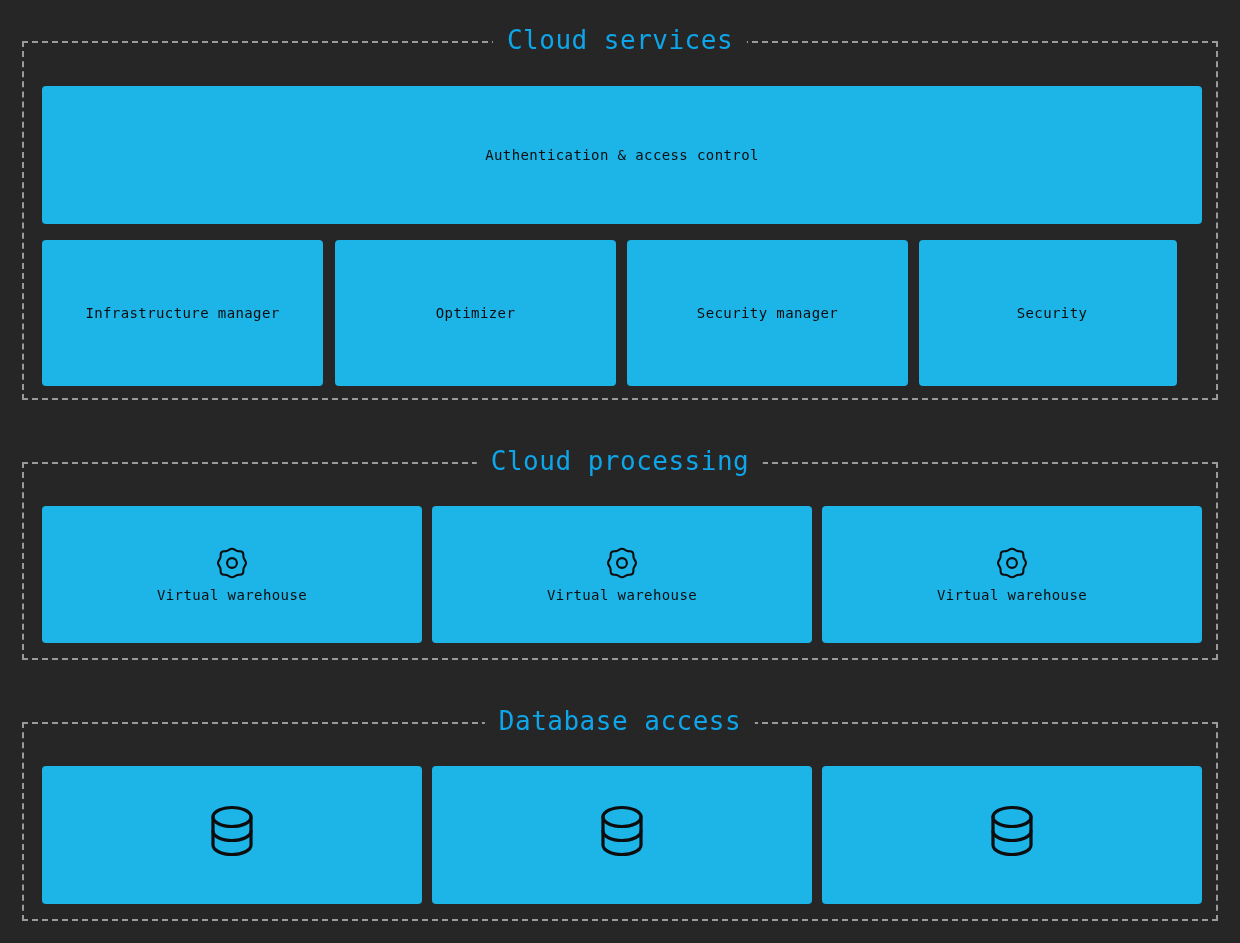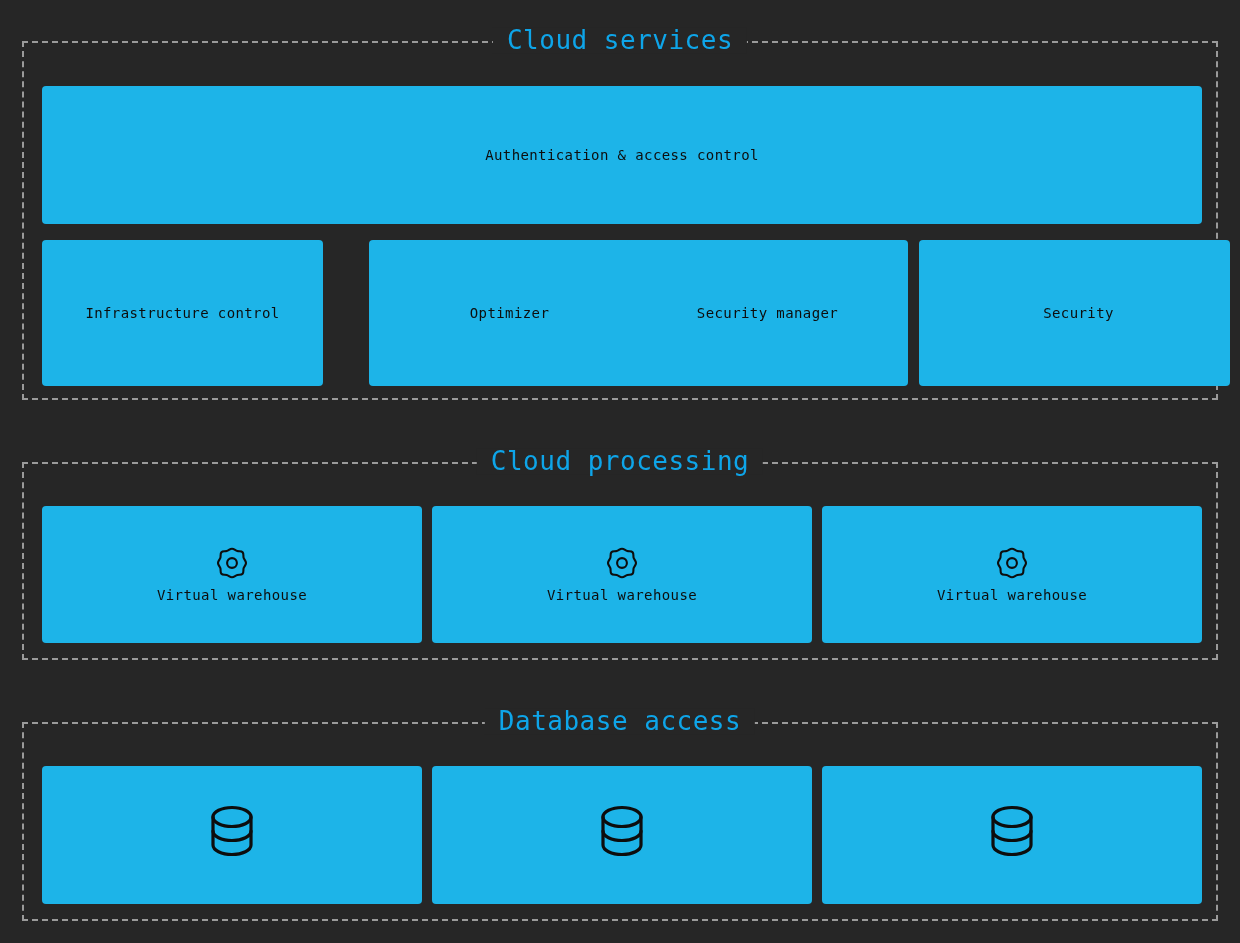--- a/index.html
+++ b/index.html
@@ -62,23 +62,23 @@
   .node-label { pointer-events: none; }
 
   .icon { display: block; line-height: 0; }
   .icon svg { display: block; }
 
   
   #group-cloud-services { left: 22px; top: 41px; width: 1196px; height: 359px; }
 
   #node-auth            { left: 18px;  top: 43px;  width: 1160px; height: 138px; }
   #node-infrastructure  { left: 18px;  top: 197px; width: 281px;  height: 146px; }
-  #node-optimizer       { left: 311px; top: 197px; width: 281px;  height: 146px; margin-left: 34px; }
+  #node-optimizer       { left: 311px; top: 197px; width: 281px;  height: 146px; }
   #node-metadata        { left: 603px; top: 197px; width: 281px;  height: 146px; }
-  #node-security        { left: 895px; top: 197px; width: 311px;  height: 146px; padding-left: 8px; }
+  #node-security        { left: 895px; top: 197px; width: 258px;  height: 146px; padding-left: 8px; }
 
   
   #group-query-processing { left: 22px; top: 462px; width: 1196px; height: 198px; }
 
   #node-vw-1 { left: 18px;  top: 42px; width: 380px; height: 137px; }
   #node-vw-2 { left: 408px; top: 42px; width: 380px; height: 137px; }
   #node-vw-3 { left: 798px; top: 42px; width: 380px; height: 137px; }
 
   
   #group-database-storage { left: 22px; top: 722px; width: 1196px; height: 199px; }
@@ -93,21 +93,21 @@
 <div class="diagram">
 
   <div class="group" id="group-cloud-services">
     <div class="group-title">Cloud services</div>
 
     <div class="node" id="node-auth">
       <span class="node-label">Authentication &amp; access control</span>
     </div>
 
     <div class="node" id="node-infrastructure">
-      <span class="node-label">Infrastructure control</span>
+      <span class="node-label">Infrastructure manager</span>
     </div>
 
     <div class="node" id="node-optimizer">
       <span class="node-label">Optimizer</span>
     </div>
 
     <div class="node" id="node-metadata">
       <span class="node-label">Security manager</span>
     </div>
 

